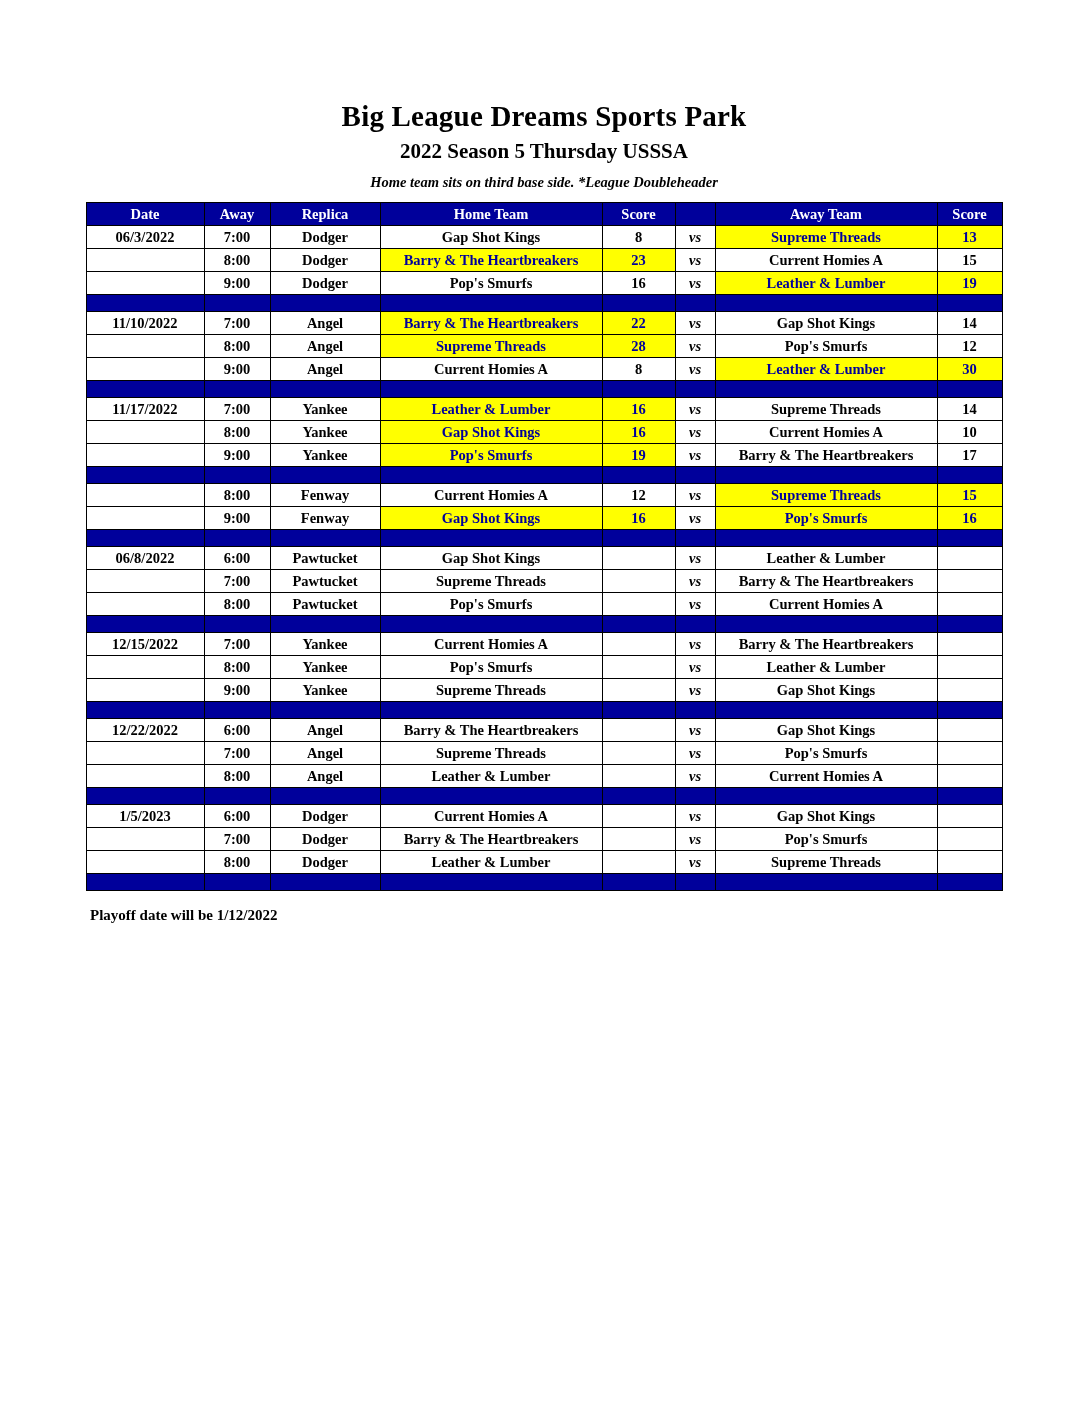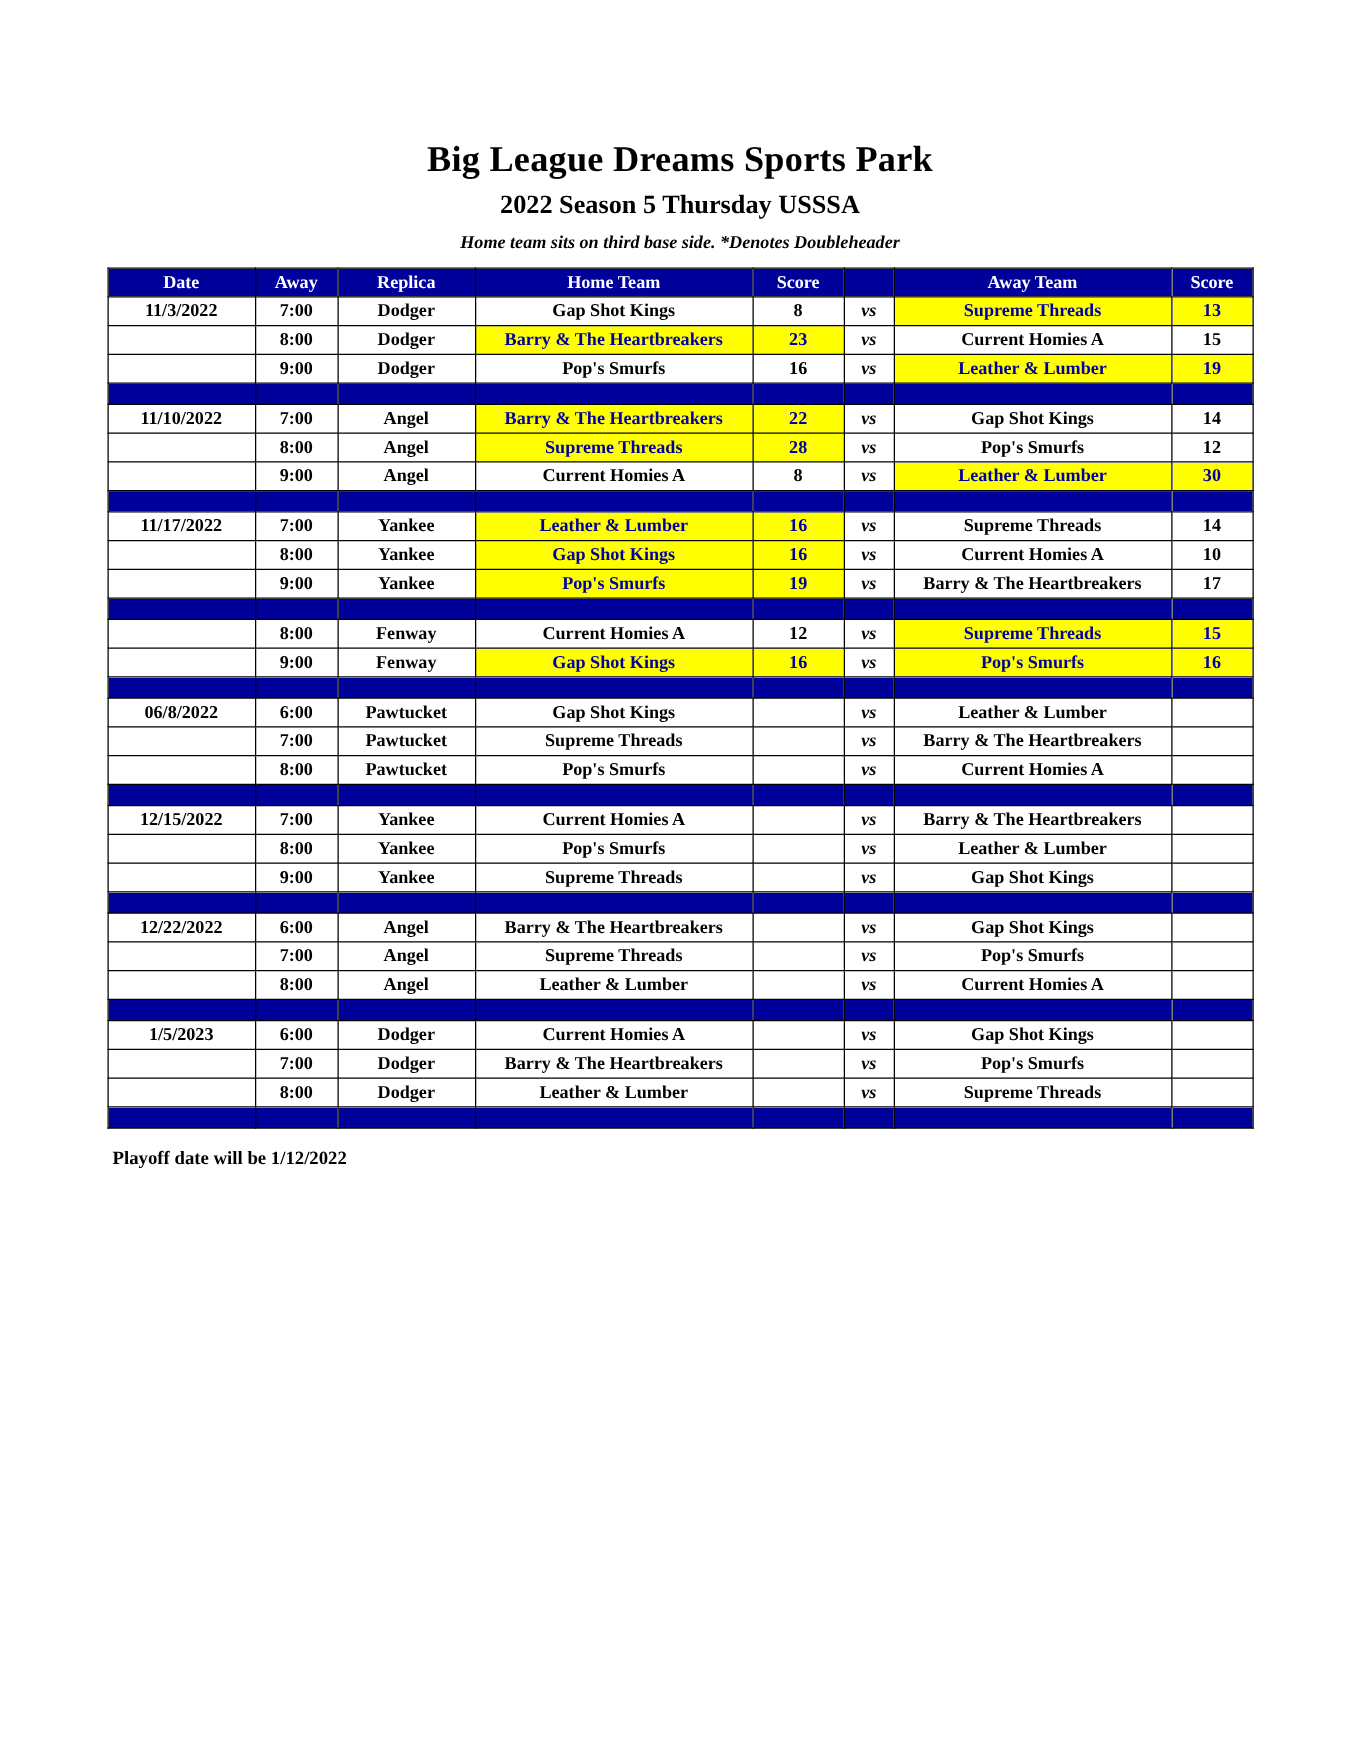--- a/index.html
+++ b/index.html
@@ -16,21 +16,20 @@
   .page {
     position: relative;
     width: 1088px;
     height: 1408px;
     box-sizing: border-box;
     padding: 0;
   }
   .title-block {
     text-align: center;
     padding-top: 100px;
-    margin-top: 12px;
   }
   .doc-title {
     font-family: "Liberation Serif", serif;
     font-weight: bold;
     font-size: 29px;
     letter-spacing: 0.2px;
     margin: 0;
     line-height: 1.15;
   }
   .doc-subtitle {
@@ -100,21 +99,21 @@
   }
 </style>
 </head>
 <body>
 
 <div class="page">
 
   <div class="title-block">
     <h1 class="doc-title">Big League Dreams Sports Park</h1>
     <h2 class="doc-subtitle">2022 Season 5 Thursday USSSA</h2>
-    <p class="doc-note">Home team sits on third base side.  *Denotes Doubleheader</p>
+    <p class="doc-note">Home team sits on third base side.  *League Doubleheader</p>
   </div>
 
   <table class="schedule">
     <colgroup>
       <col class="c-date">
         <col class="c-time">
         <col class="c-replica">
         <col class="c-home">
       <col class="c-score1">
         <col class="c-vs">
@@ -128,21 +127,21 @@
         <th>Replica</th>
         <th>Home Team</th>
         <th>Score</th>
         <th></th>
         <th>Away Team</th>
         <th>Score</th>
       </tr>
     </thead>
     <tbody id="schedule-body">
         <tr>
-          <td>11/3/2022</td>
+          <td>06/3/2022</td>
           <td>7:00</td>
           <td>Dodger</td>
           <td>Gap Shot Kings</td>
           <td>8</td>
           <td class="vs">vs</td>
           <td class="hl">Supreme Threads</td>
           <td class="hl">13</td>
         </tr>
         <tr>
           <td></td>

